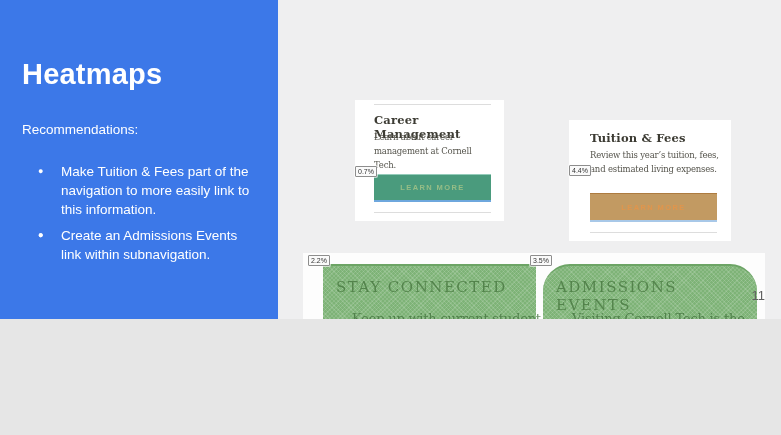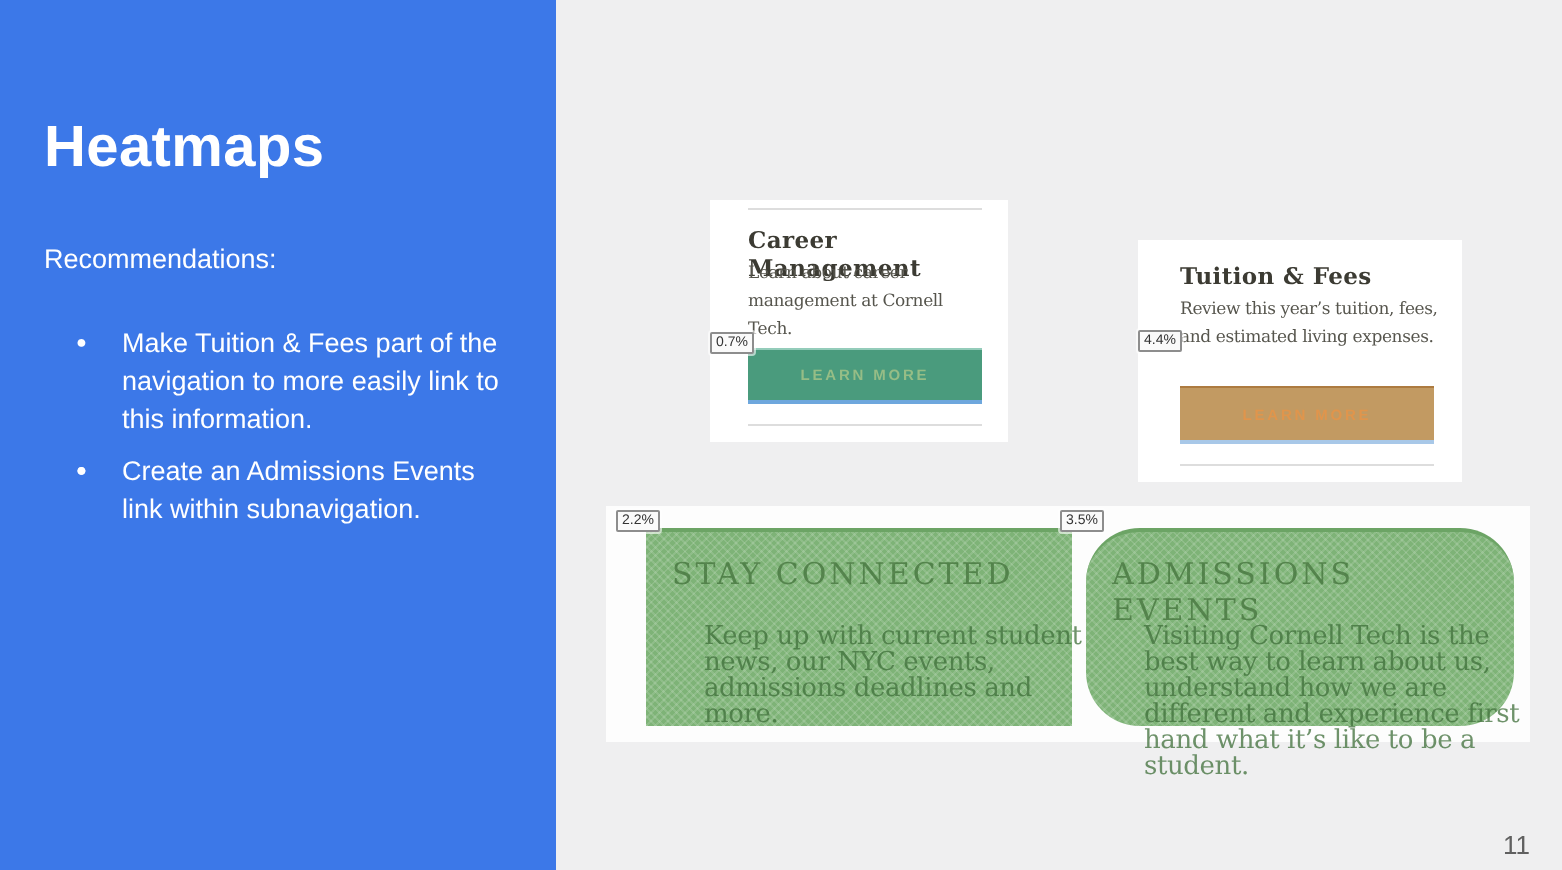--- a/index.html
+++ b/index.html
@@ -1,17 +1,17 @@
 <!DOCTYPE html>
 <html><head>
 <meta charset="utf-8">
 <style>
   html,body { margin:0; padding:0; background:#e6e6e6; }
   .slide {
-    position:relative; width:781px; height:435px; overflow:hidden;
+    position:relative; width:781px; height:319px; overflow:hidden;
     background:#efeff0; font-family:"Liberation Sans", sans-serif;
     box-shadow:0 0 4px rgba(0,0,0,.3);
   }
 
   
   .sidebar {
     position:absolute; left:0; top:0; width:278px; height:435px;
     background:#3c78e8; color:#fff;
   }
   .slide-title {
@@ -111,21 +111,21 @@
   }
   .heat-sec p {
     position:absolute; left:13px; top:30px; width:190px; margin:16px;
     font-family:"DejaVu Serif", serif;
     font-size:13px; line-height:13px; letter-spacing:-.2px;
     color:#3f6f3a; opacity:.75;
   }
 
   
   .page-number {
-    position:absolute; right:16px; bottom:5px;
+    position:absolute; right:16px; bottom:16px;
     font-size:13px; color:#606060;margin-top:37px;
   }
 </style>
 </head>
 <body>
 
 <div class="slide">
 
   <div class="sidebar">
     <div class="slide-title">Heatmaps</div>

